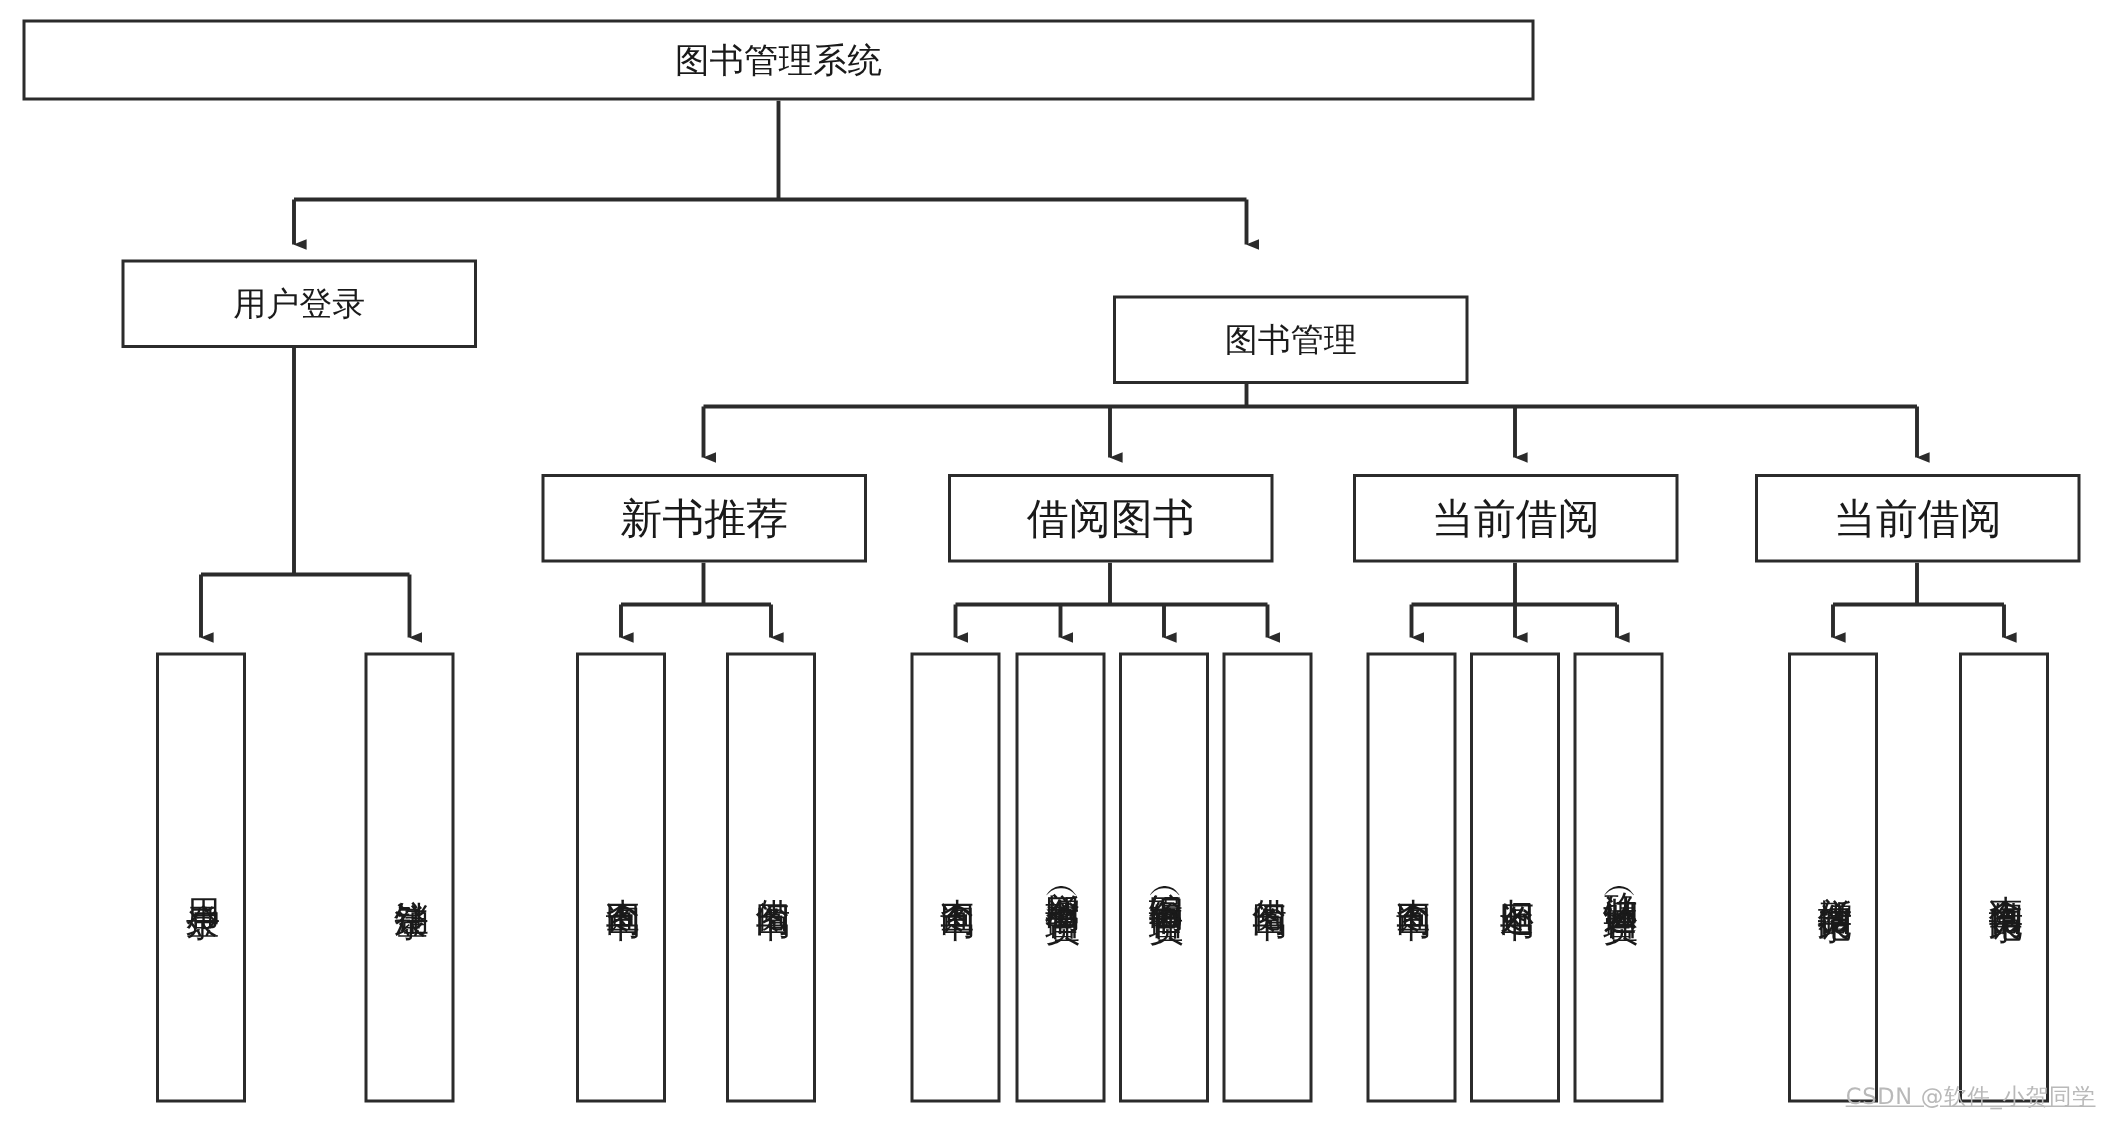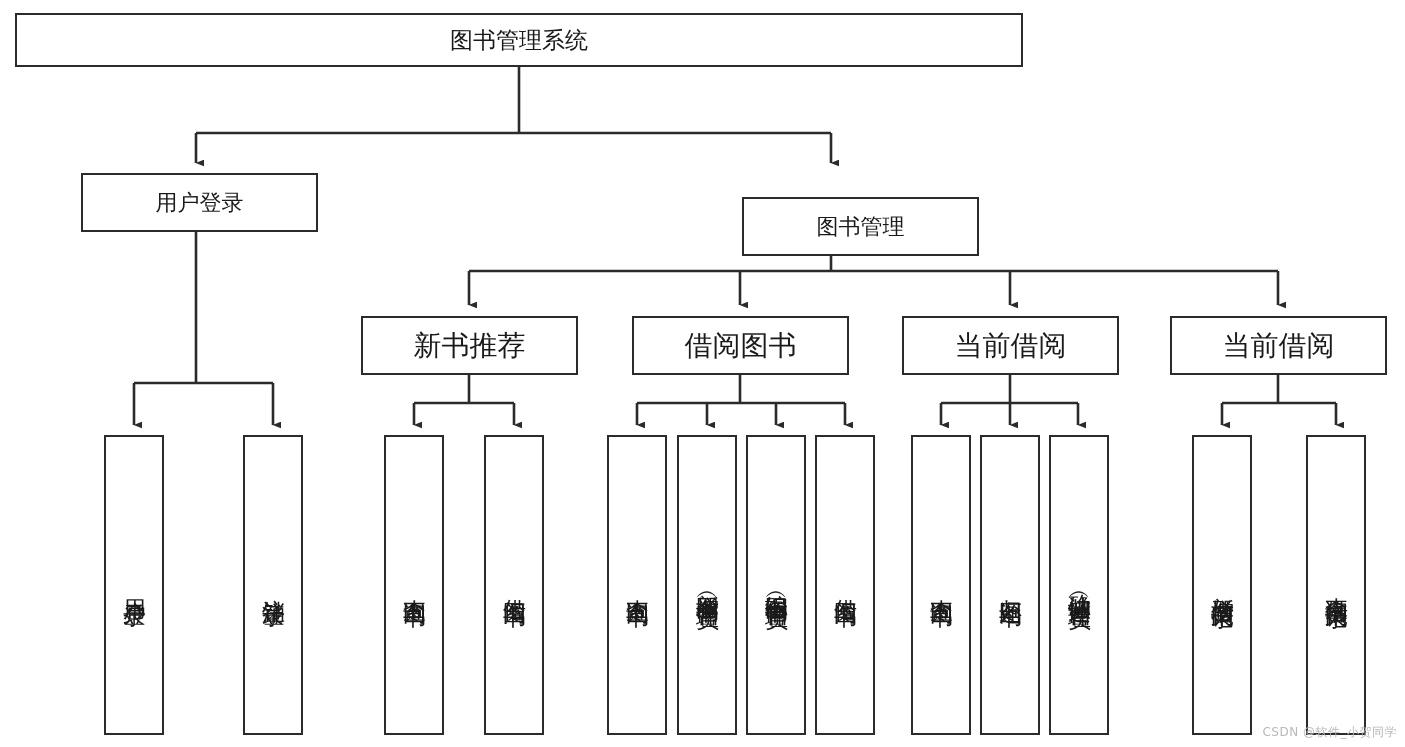--- a/index.html
+++ b/index.html
@@ -58,24 +58,25 @@
   }
   .leaf-text {
     writing-mode: vertical-rl;
     text-orientation: upright;
     display: block;
   }
   .watermark {
     position: absolute;
     right: 8px;
     bottom: 6px;
-    font-size: 12px;
+    font-size: 15px;
     color: #b9b9b9;
     letter-spacing: 0.5px;
     white-space: nowrap;
+    text-decoration: underline;
   }
 </style>
 </head>
 <body>
 
 <div id="canvas">
 
   <svg class="wires" viewBox="0 0 1405 747">
     <defs>
       <marker id="arrowhead" markerWidth="7" markerHeight="9" refX="3.5" refY="8.4" orient="auto" markerUnits="userSpaceOnUse">

